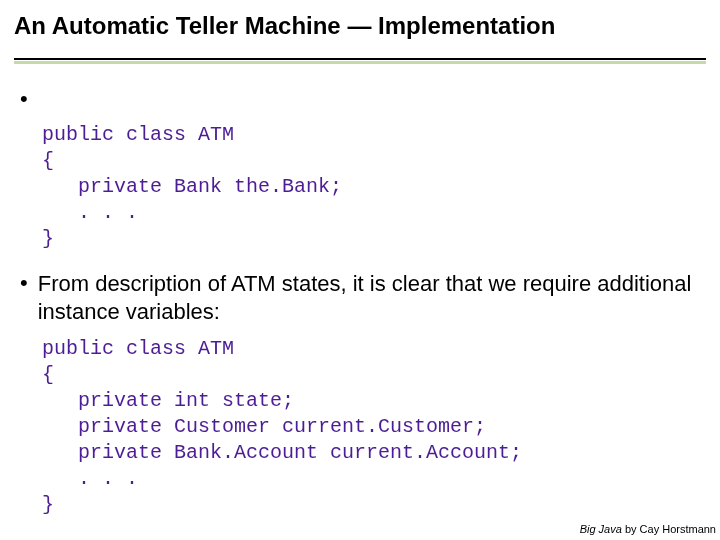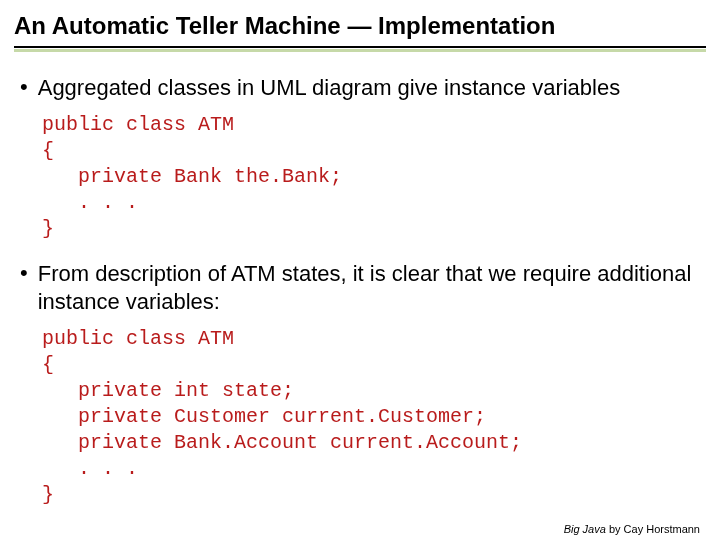--- a/index.html
+++ b/index.html
@@ -11,21 +11,21 @@
     color: #000000;
     position: relative;
     overflow: hidden;
   }
   .slide {
     padding: 12px 14px 0 14px;
   }
   .title {
     font-size: 24px;
     font-weight: bold;
-    padding-bottom: 6px;
+    padding-bottom: 18px;
     border-bottom: 2px solid #000000;
     position: relative;
   }
   .title-accent {
     position: absolute;
     left: 0;
     right: 0;
     bottom: -6px;
     height: 3px;
     background: #c6d9a8;
@@ -47,25 +47,25 @@
   .bullet-text {
     font-size: 22px;
     line-height: 28px;
   }
   .code-block {
     font-family: "Courier New", Courier, monospace;
     font-size: 20px;
     line-height: 26px;
     white-space: pre;
     margin: 10px 0 18px 28px;
-    color: #b91c1c;
+    color: #4c1d95;
   }
   .footer {
     position: absolute;
-    right: 20px;
+    right: 4px;
     bottom: 4px;
     text-align: right;
     font-size: 11px;
     line-height: 14px;
     color: #000000;
   }
   .footer .book-title {
     font-style: italic;
   }
 </style>
@@ -76,21 +76,20 @@
 
   <div class="title">
     <span>An Automatic Teller Machine — Implementation</span>
     <div class="title-accent"></div>
   </div>
 
   <div class="content">
 
     <div class="bullet-row">
       <span class="bullet-dot">•</span>
-      <span class="bullet-text">Aggregated classes in UML diagram give instance variables</span>
     </div>
 
     <div class="code-block">public class ATM
 {
    private Bank the.Bank;
    . . .
 }</div>
 
     <div class="bullet-row">
       <span class="bullet-dot">•</span>

